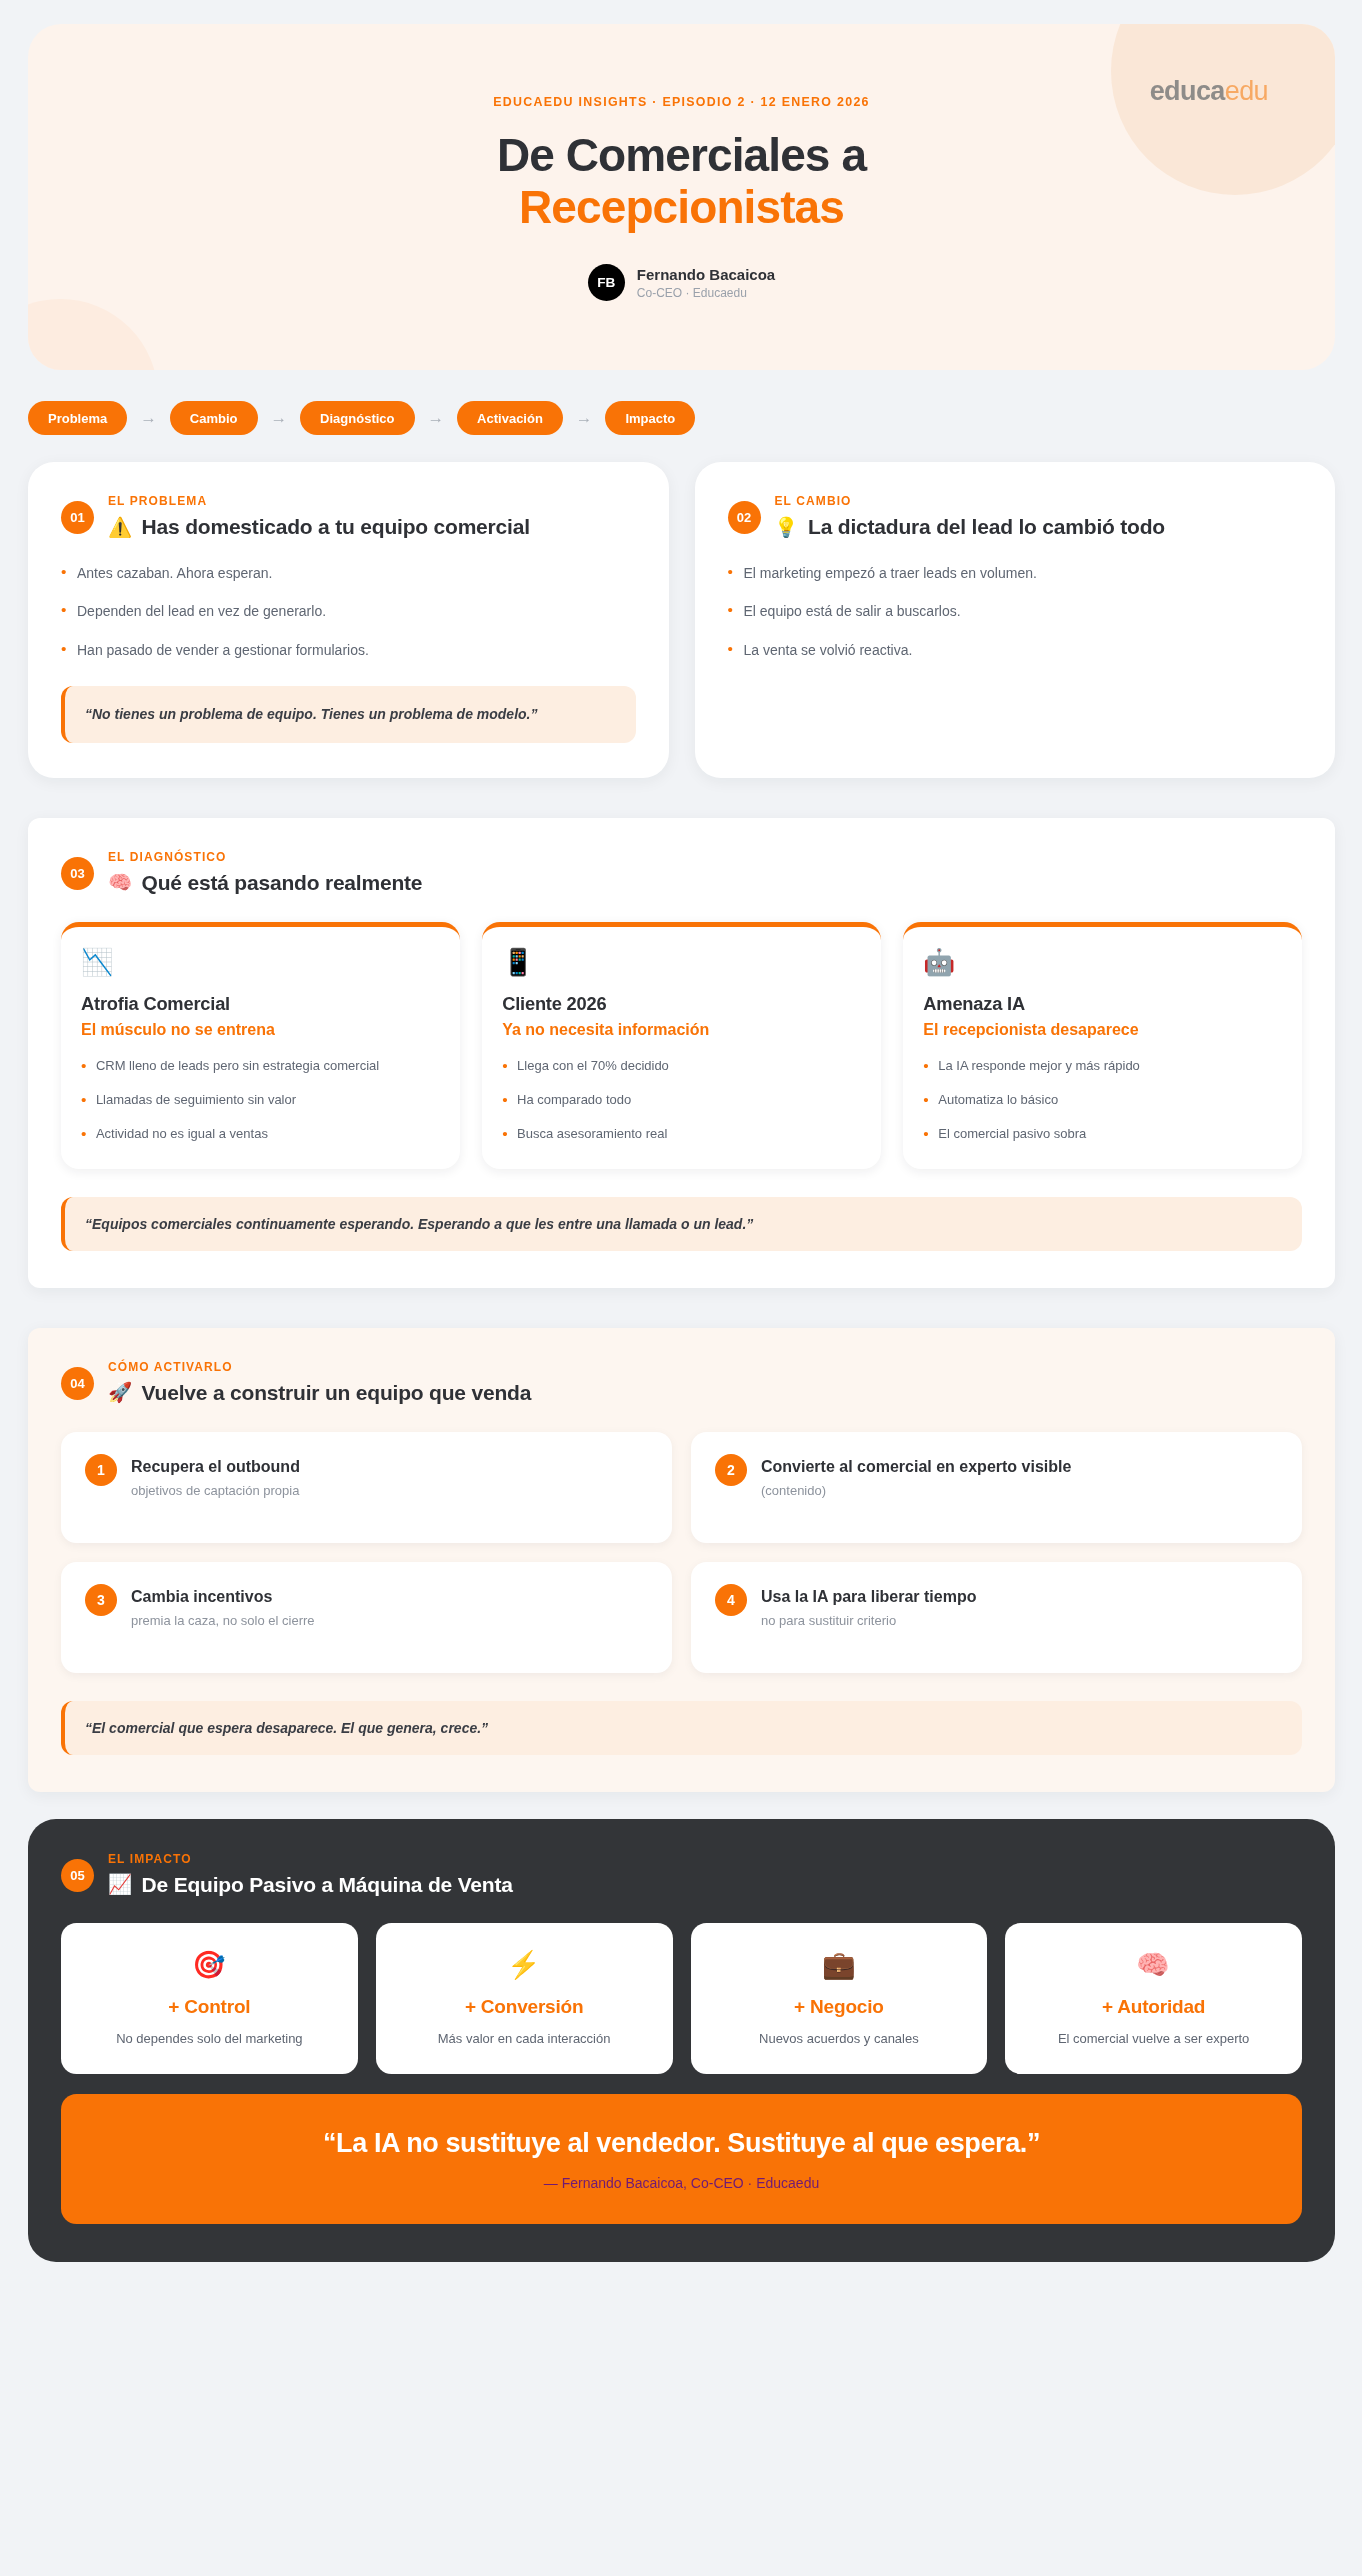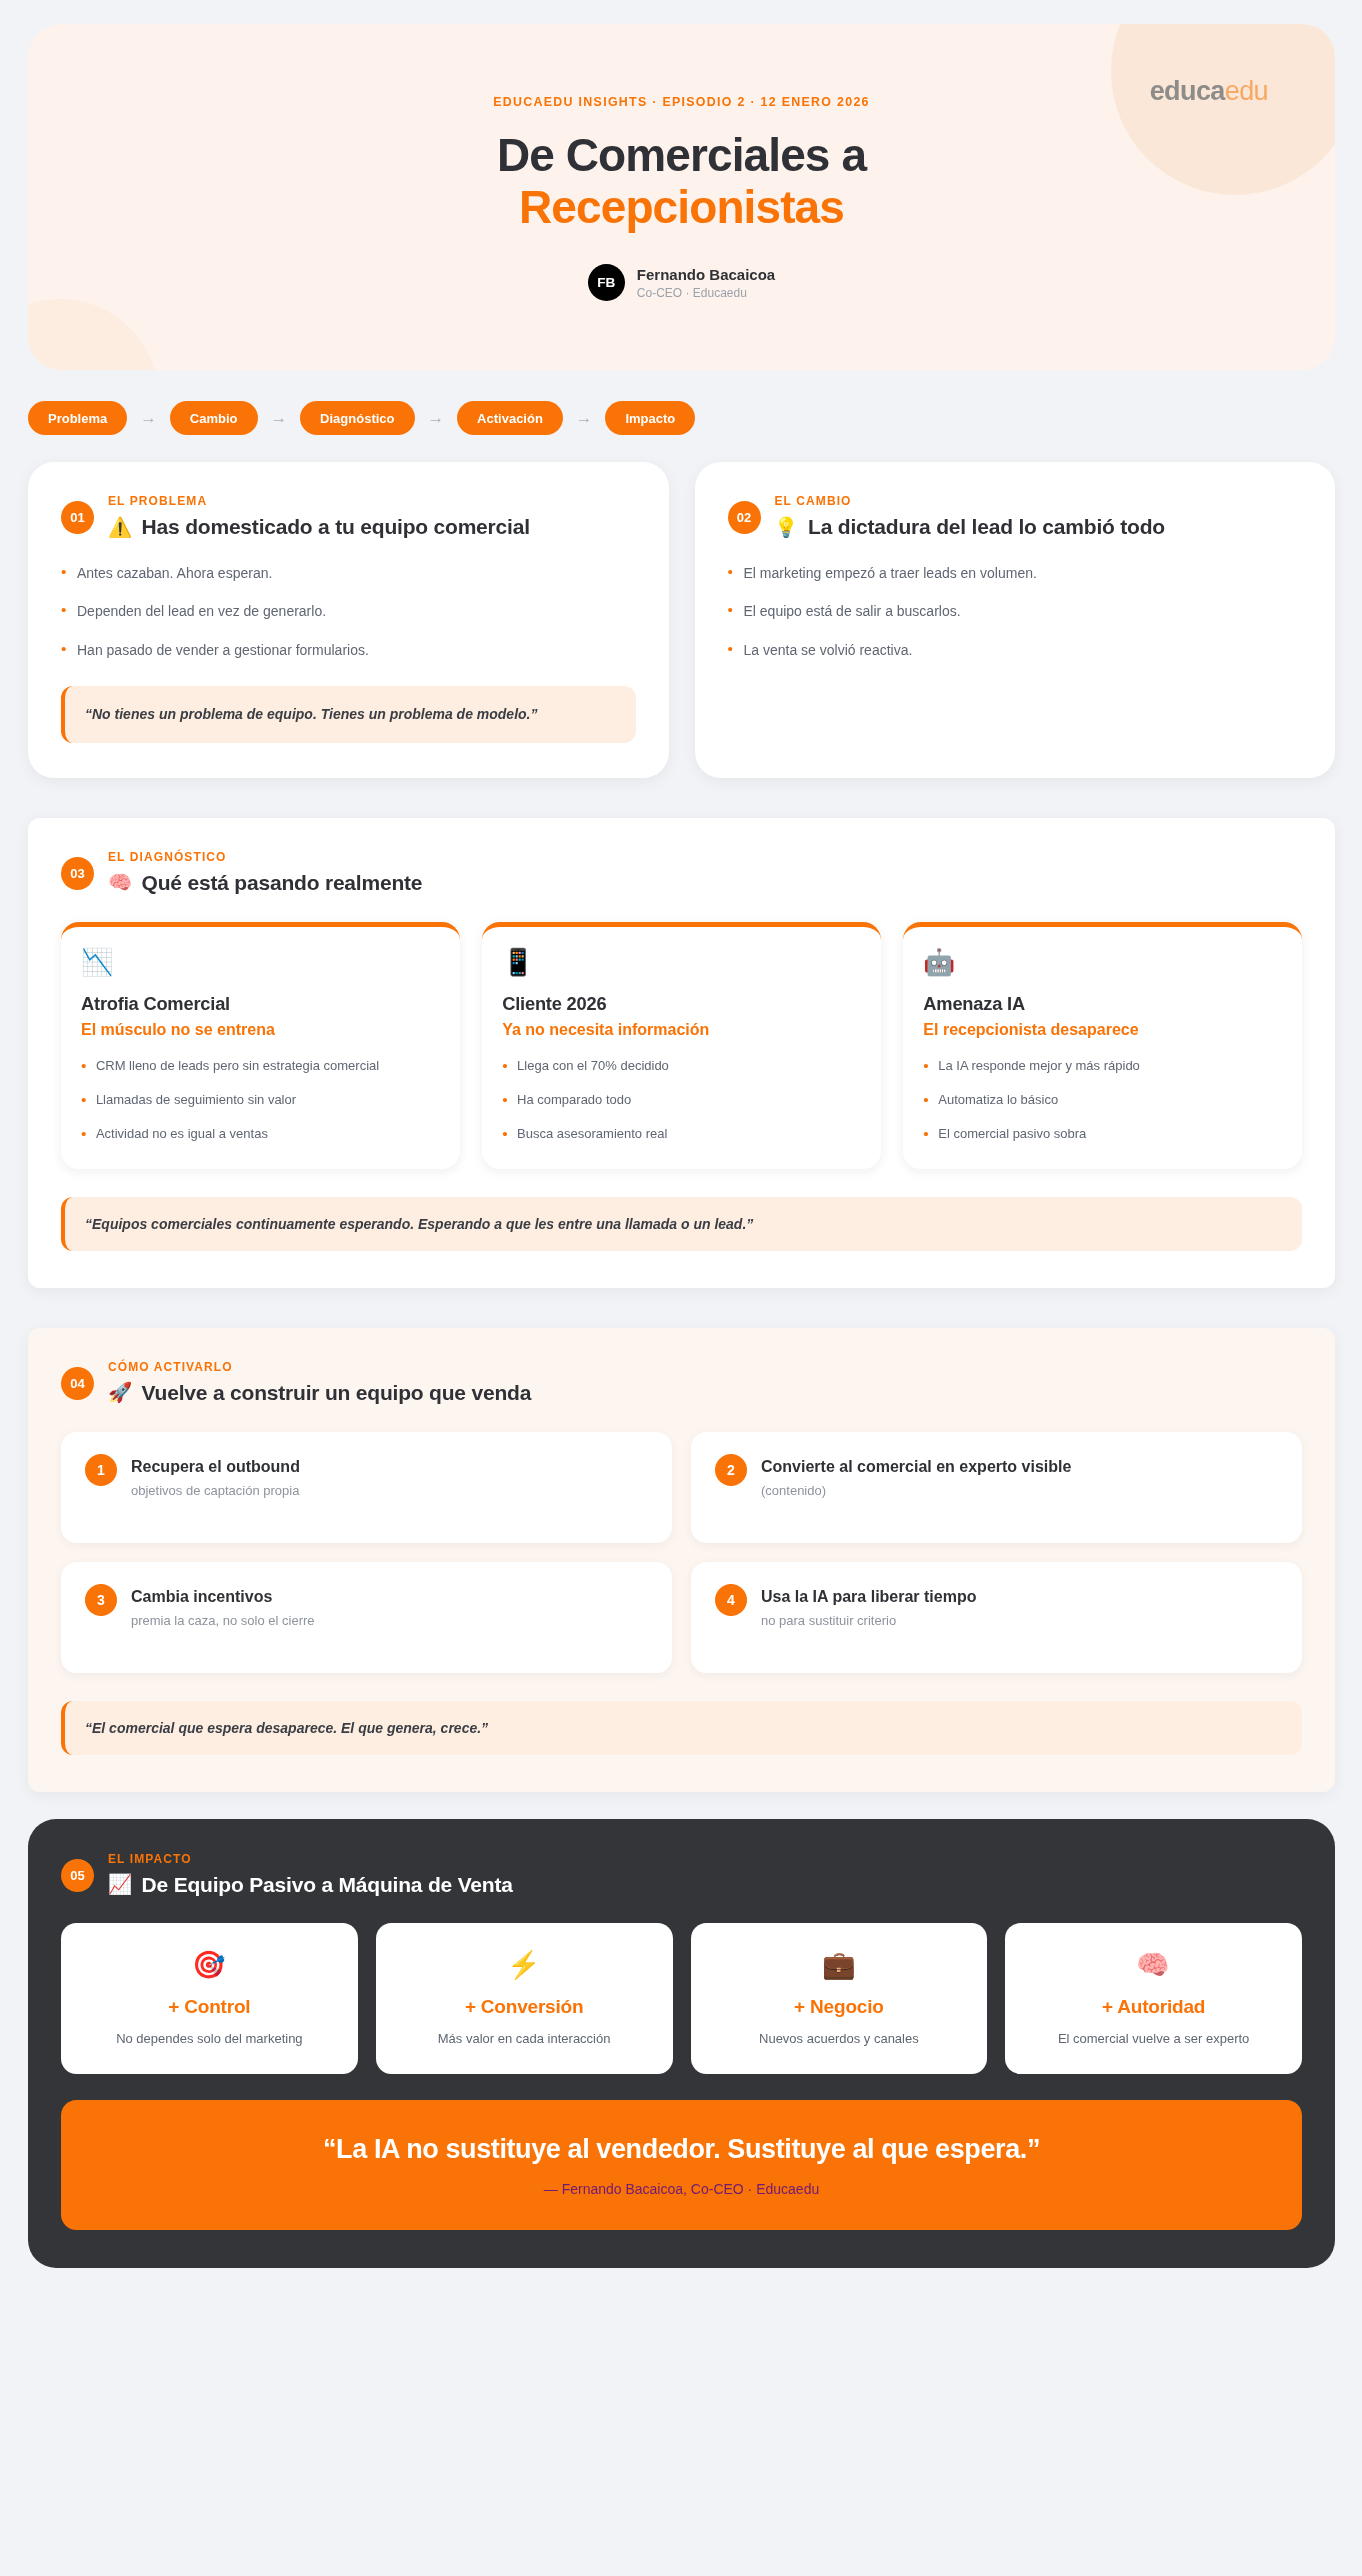--- a/index.html
+++ b/index.html
@@ -293,21 +293,21 @@
     letter-spacing: -0.2px;
   }
   .metric-desc {
     margin-top: 12px;
     font-size: 13px;
     color: #5f6672;
     line-height: 1.42;
   }
 
   .cta {
-    margin-top: 26px;
+    margin-top: 20px;
     background: #f97306;
     border-radius: 15.4px;
     padding: 34px 29px 33px;
     text-align: center;
   }
   .cta-quote {
     color: #fff;
     font-size: 27px;
     font-weight: 700;
     letter-spacing: -0.4px;

